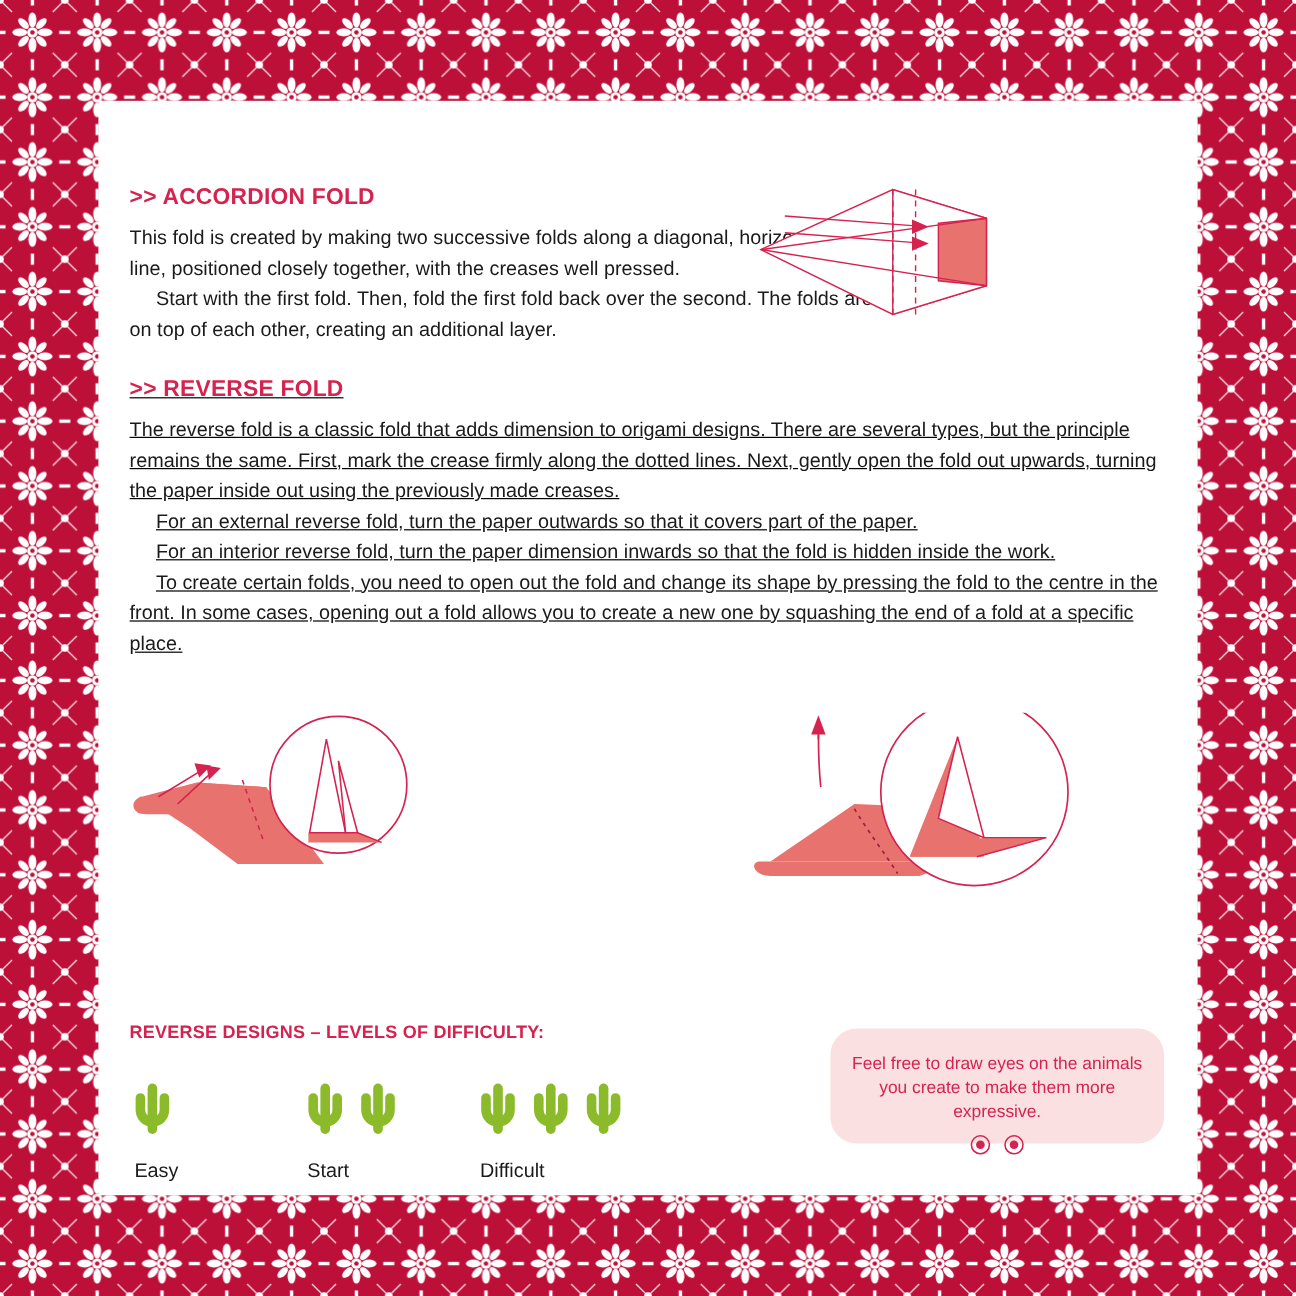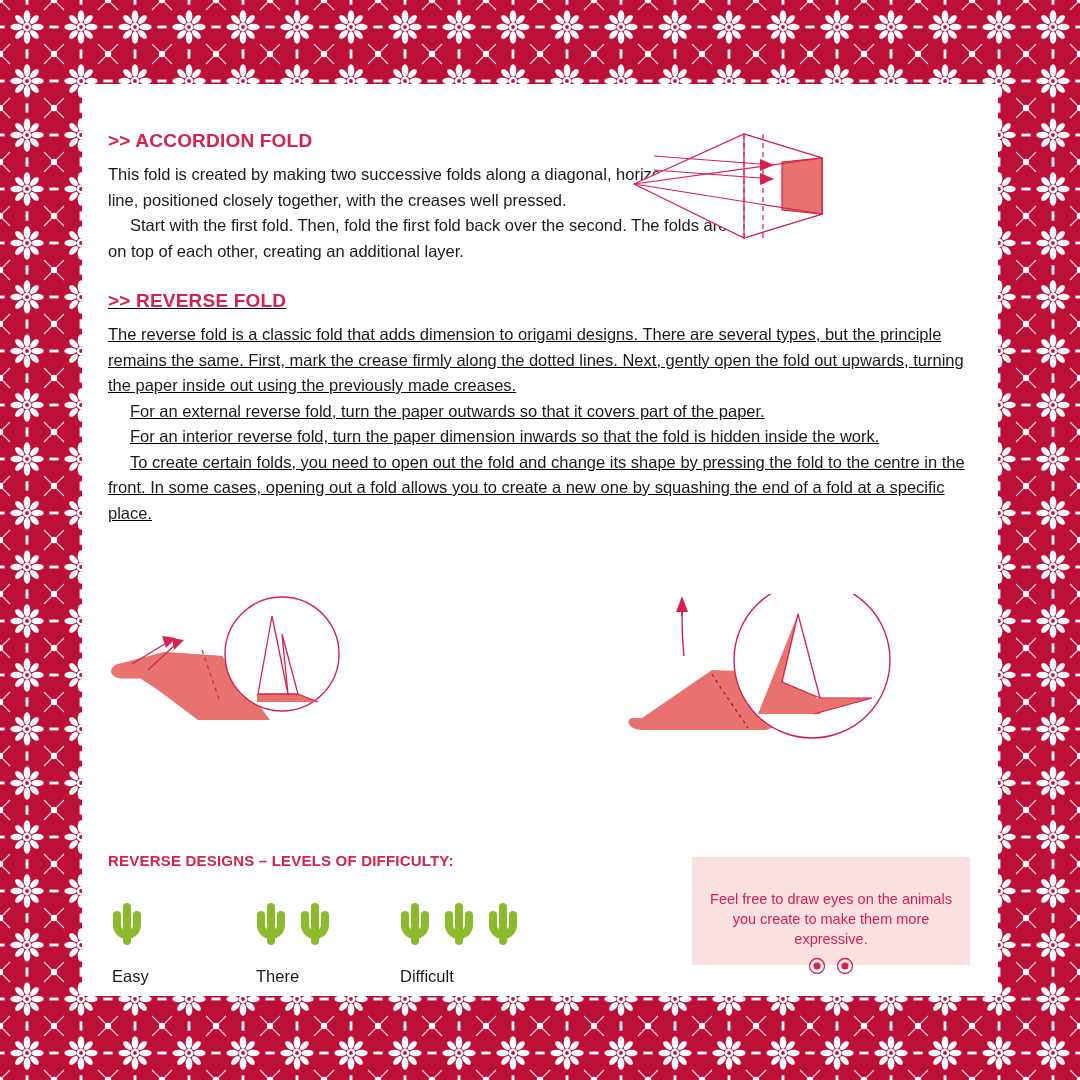--- a/index.html
+++ b/index.html
@@ -61,20 +61,21 @@
     line-height: 25.5px;
     color: #1a1a1a;
     margin: 0;
   }
   p.body-text + p.body-text { margin-top: 0; }
   .indent { text-indent: 22px; }
 
   .block-accordion {
     position: relative;
     width: 660px;
+    margin-top: 24px;
   }
   #accordion-figure {
     position: absolute;
     right: -84px;
     top: -8px;
   }
 
   .block-reverse { margin-top: 26px; text-decoration: underline; }
 
   
@@ -122,25 +123,26 @@
     margin-top: 22px;
     margin-left: 4px;
   }
 
   
   #tip-box {
     position: absolute;
     left: 610px;
     top: 773px;
     width: 278px;
-    height: 108px;
+    height: 96px;
     background: #fae0e0;
-    padding: 32px 18px 14px 18px;
+    padding: 20px 18px 14px 18px;
     box-sizing: border-box;
     text-align: center;
+    border-radius: 22px;
   }
   #tip-box .tip-text {
     font-size: 14.5px;
     line-height: 20px;
     color: #d5224f;
   }
   #tip-box .eyes {
     margin-top: 8px;
     display: flex;
     justify-content: center;
@@ -311,21 +313,21 @@
               </g>
             </svg>
             <svg width="34" height="44" viewBox="0 0 34 44" xmlns="http://www.w3.org/2000/svg">
               <g fill="#8bbb2a">
                 <rect x="13" y="2" width="8" height="42" rx="4"></rect>
                 <path d="M3 14 a4 4 0 0 1 8 0 v10 a6 6 0 0 0 6 6 v8 a14 14 0 0 1 -14 -14 z"></path>
                 <path d="M31 14 a4 4 0 0 0 -8 0 v10 a6 6 0 0 1 -6 6 v8 a14 14 0 0 0 14 -14 z"></path>
               </g>
             </svg>
           </div>
-          <div class="level-label">There</div>
+          <div class="level-label">Start</div>
         </div>
 
         <div class="level">
           <div class="cacti">
             <svg width="34" height="44" viewBox="0 0 34 44" xmlns="http://www.w3.org/2000/svg">
               <g fill="#8bbb2a">
                 <rect x="13" y="2" width="8" height="42" rx="4"></rect>
                 <path d="M3 14 a4 4 0 0 1 8 0 v10 a6 6 0 0 0 6 6 v8 a14 14 0 0 1 -14 -14 z"></path>
                 <path d="M31 14 a4 4 0 0 0 -8 0 v10 a6 6 0 0 1 -6 6 v8 a14 14 0 0 0 14 -14 z"></path>
               </g>

